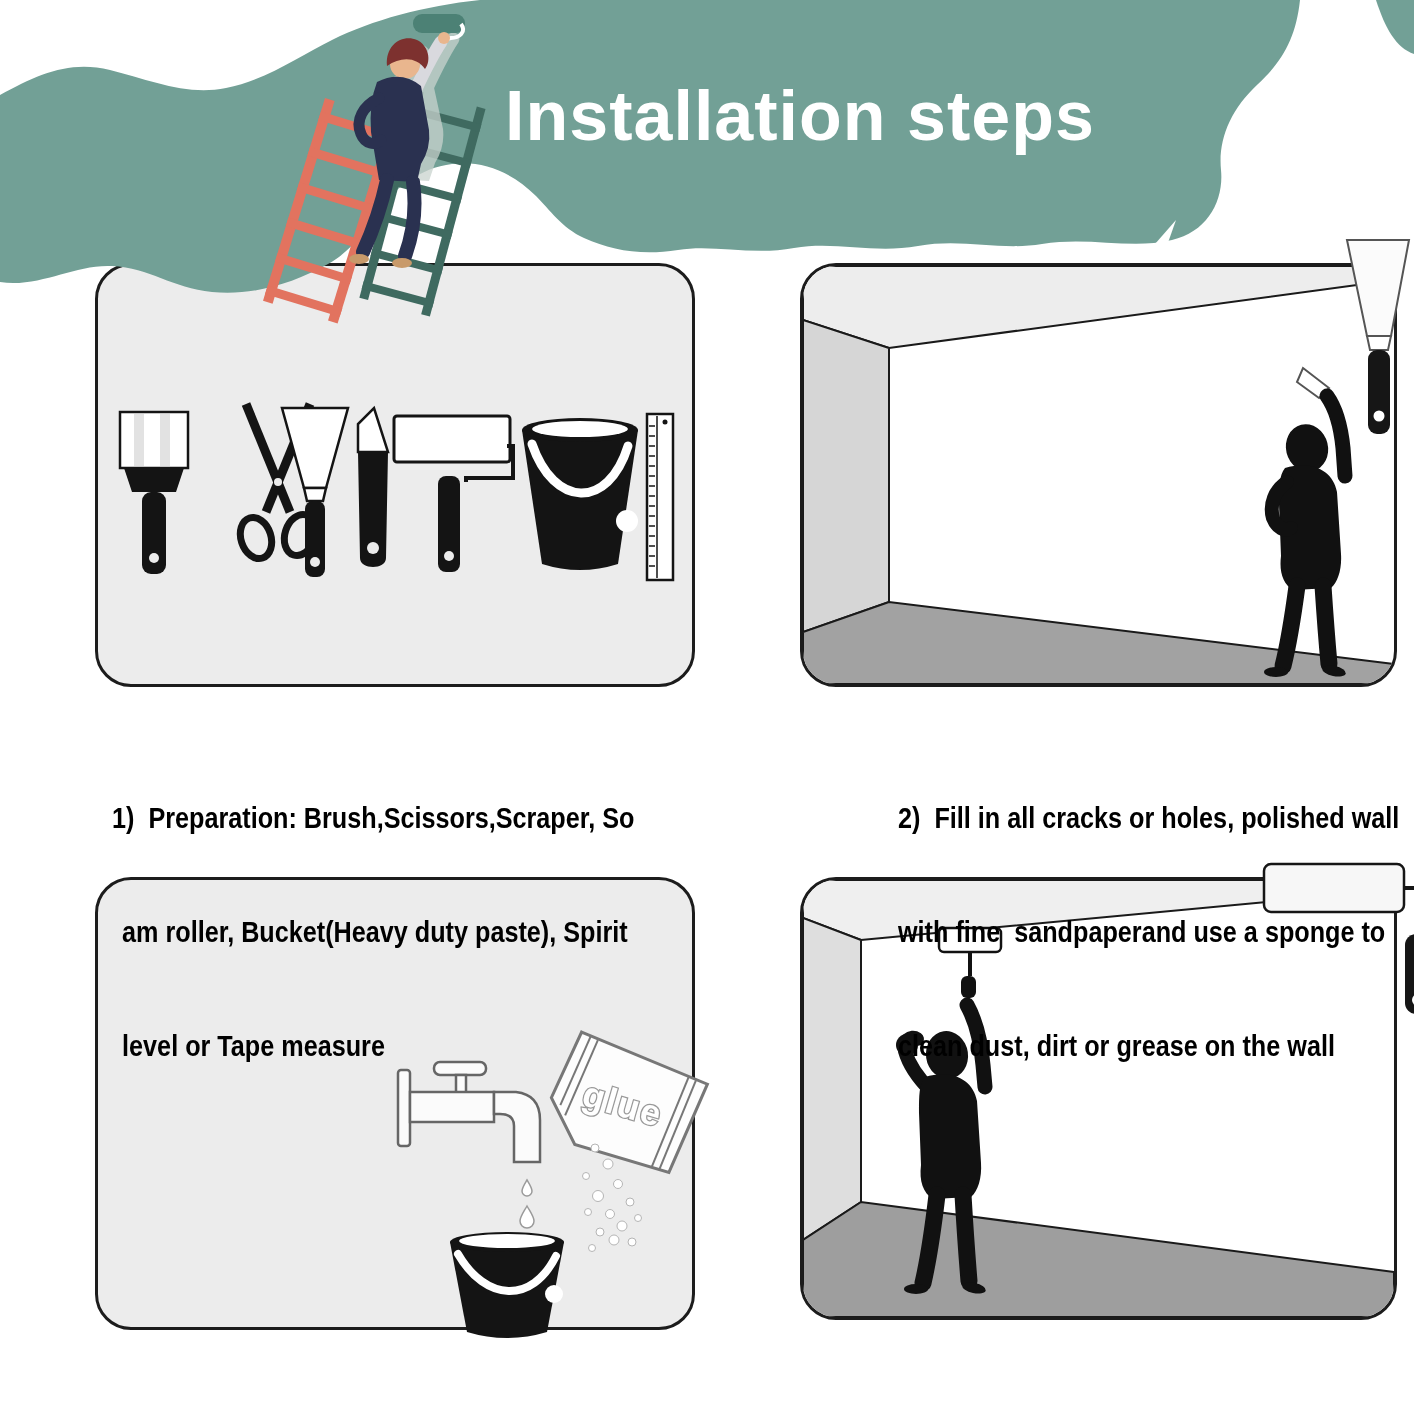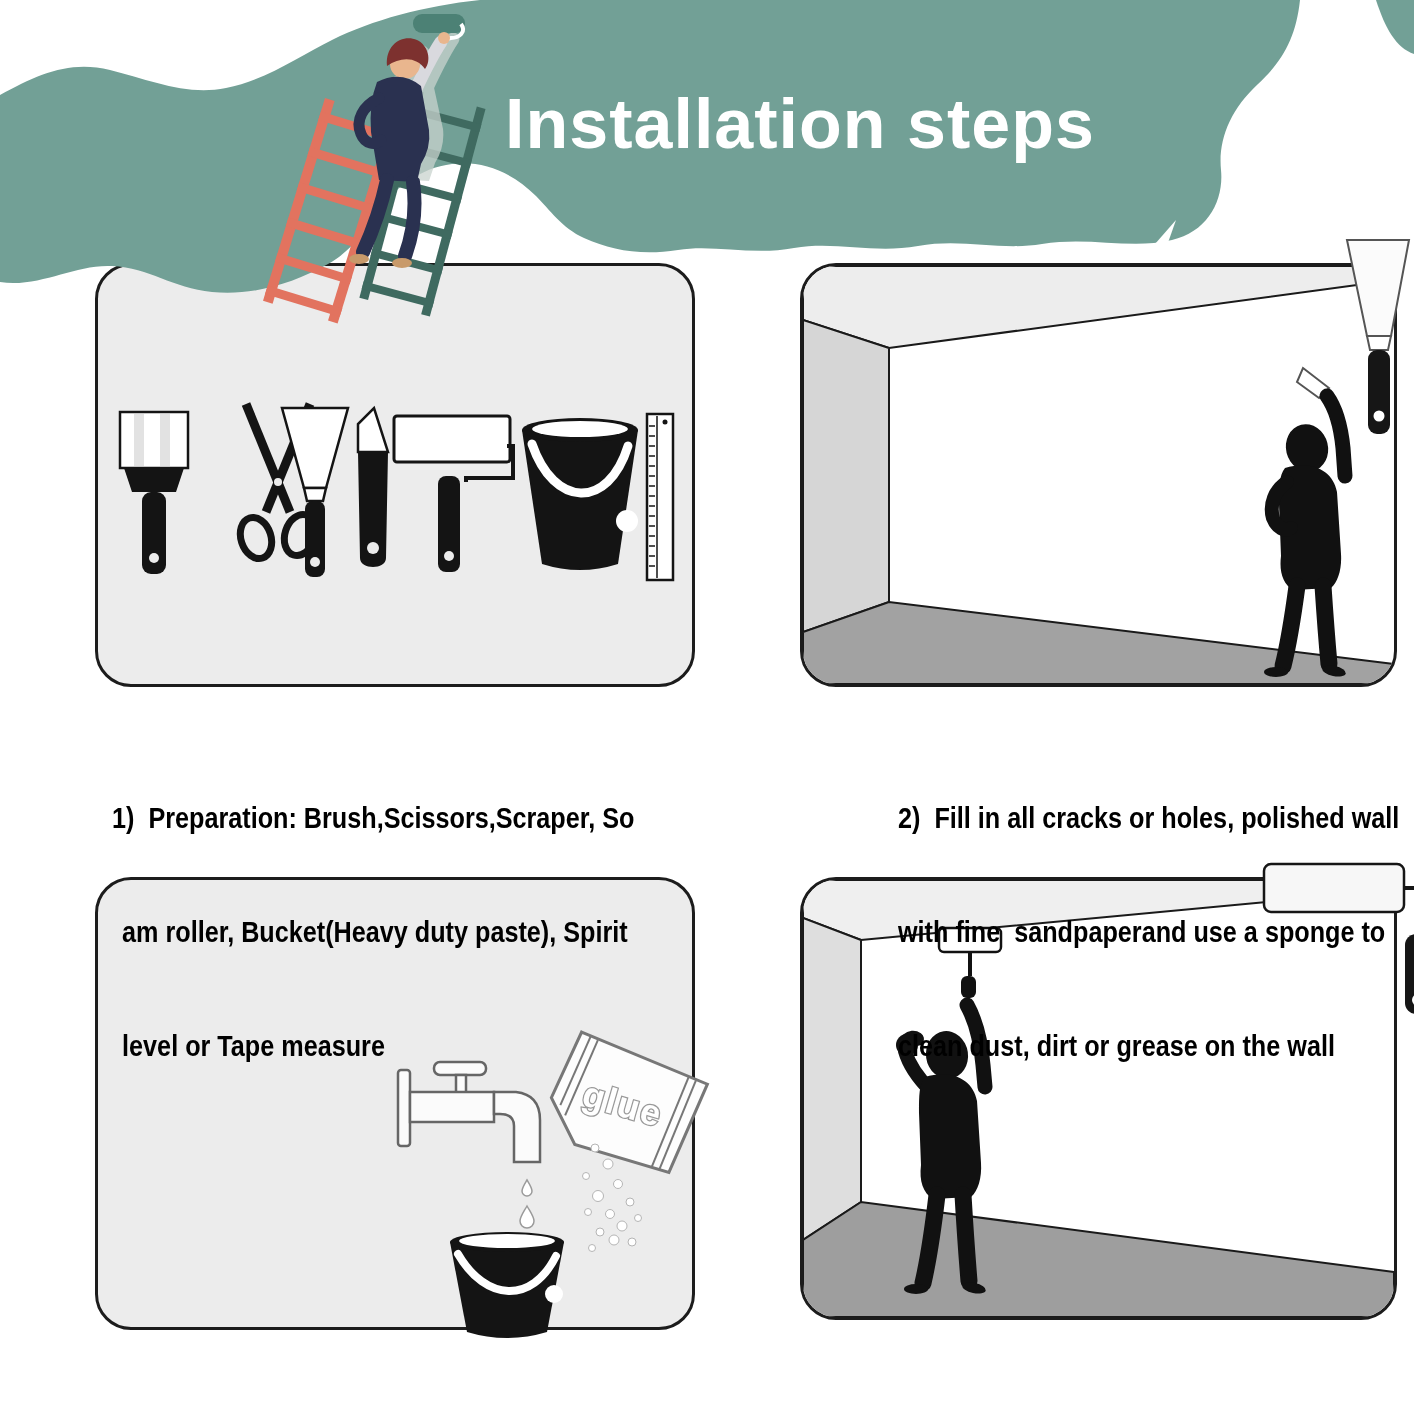--- a/index.html
+++ b/index.html
@@ -2,21 +2,21 @@
 <html><head>
 <meta charset="utf-8">
 <style>
   html,body{margin:0;padding:0;background:#ffffff;}
   .canvas{
     position:relative;width:1414px;height:1426px;background:#ffffff;
     overflow:hidden;font-family:"Liberation Sans", sans-serif;
   }
   .abs{position:absolute;}
   .title{
-    position:absolute;left:430px;top:84px;width:740px;text-align:center;
+    position:absolute;left:430px;top:76px;width:740px;text-align:center;
     font-size:70px;font-weight:bold;color:#ffffff;letter-spacing:1px;z-index:4;
   }
   .panel{
     position:absolute;border:3px solid #1c1c1c;border-radius:36px;box-sizing:border-box;
   }
   .panel.gray{background:#ececec;}
   .panel.room{background:#ffffff;overflow:hidden;}
   .panel svg{position:absolute;left:0;top:0;}
   .caption{
     position:absolute;font-size:30px;line-height:38px;font-weight:bold;color:#000;

